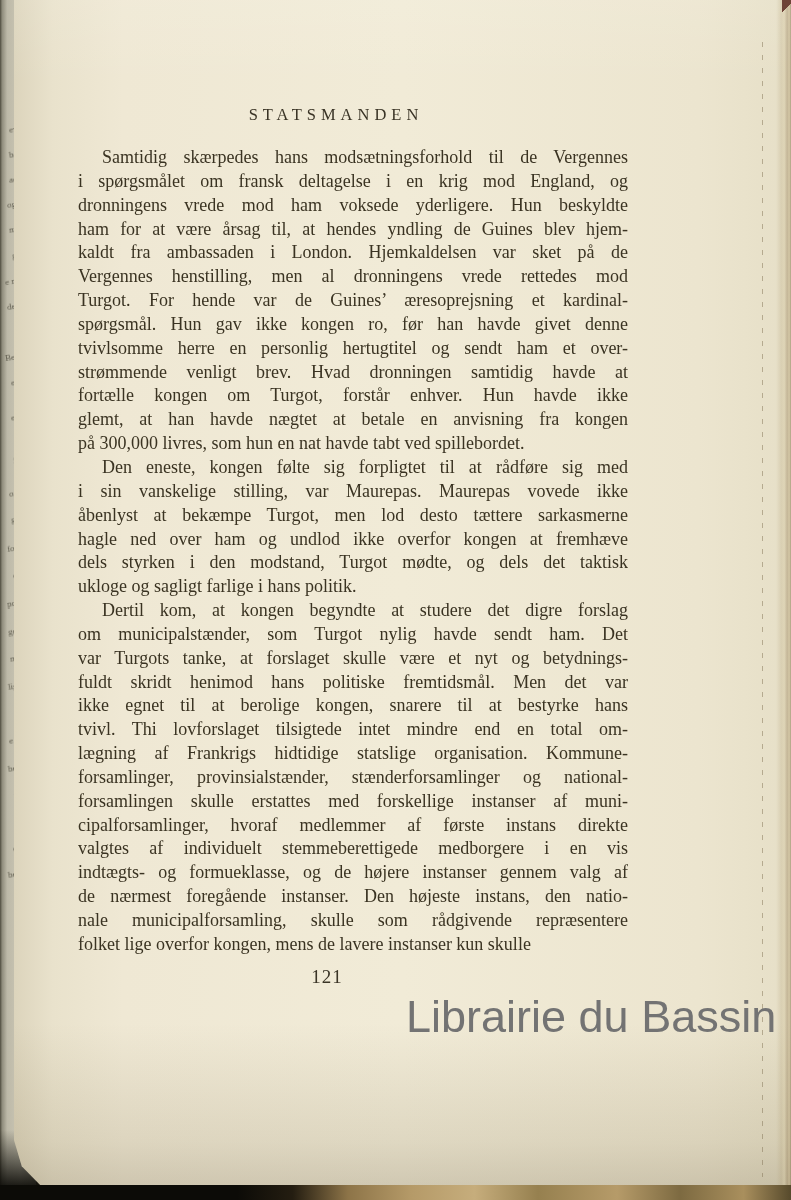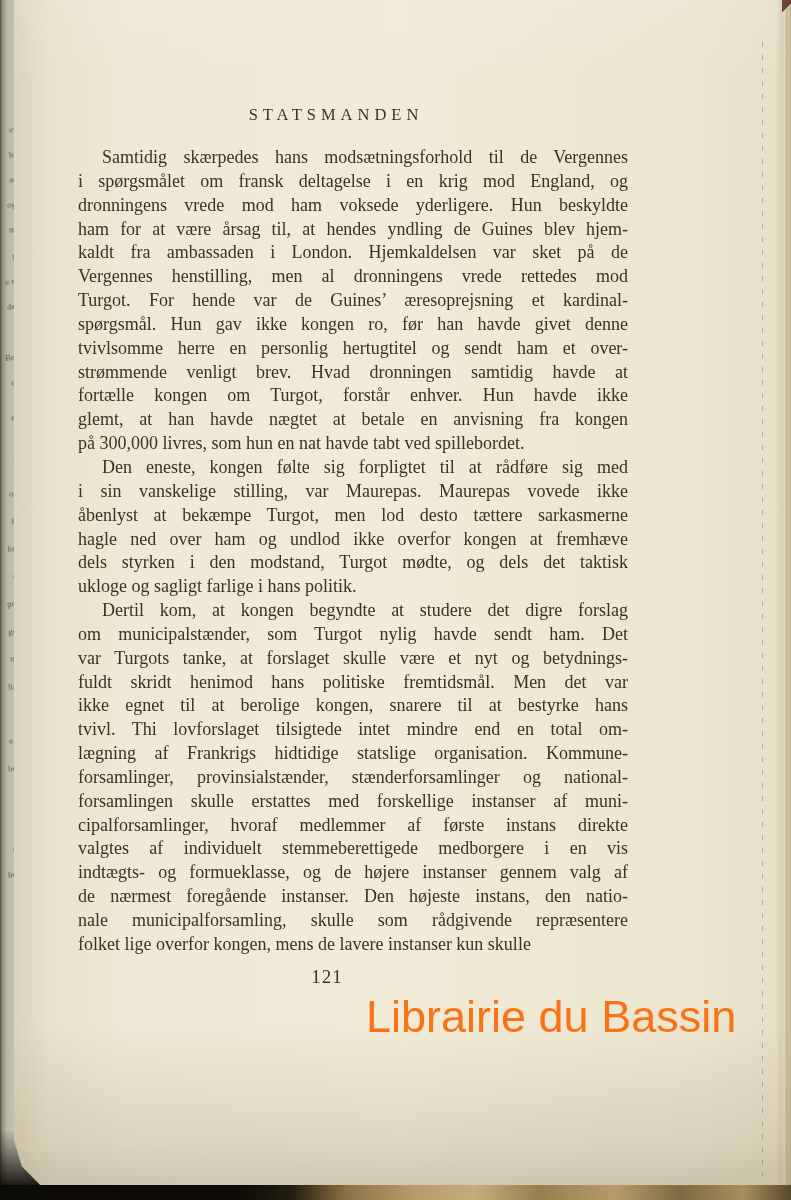--- a/index.html
+++ b/index.html
@@ -171,15 +171,15 @@
         </div>
       </div>
     <div class="page-number">121</div>
     <div class="crease"></div>
     <div class="right-band"></div>
   </div>
 
   <div class="corner-notch"></div>
   <div class="bottom-strip"></div>
 
-  <div class="watermark" id="watermark" style="color: #f97316;">Librairie du Bassin</div>
+  <div class="watermark" id="watermark" style="color: #737373; margin-left: 40px;">Librairie du Bassin</div>
 
 </div>
 
 </body></html>

